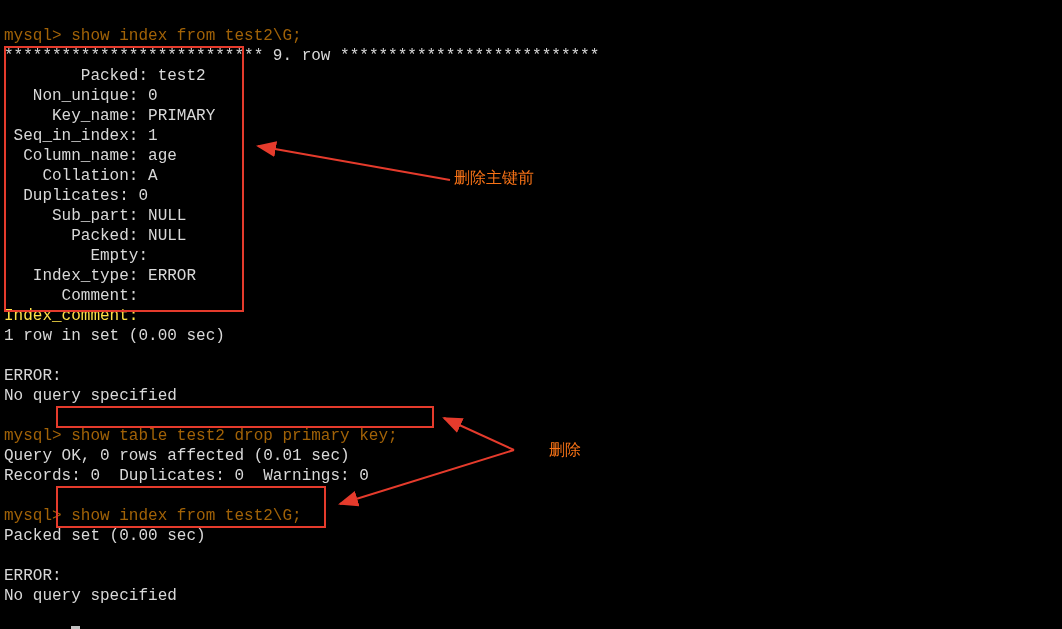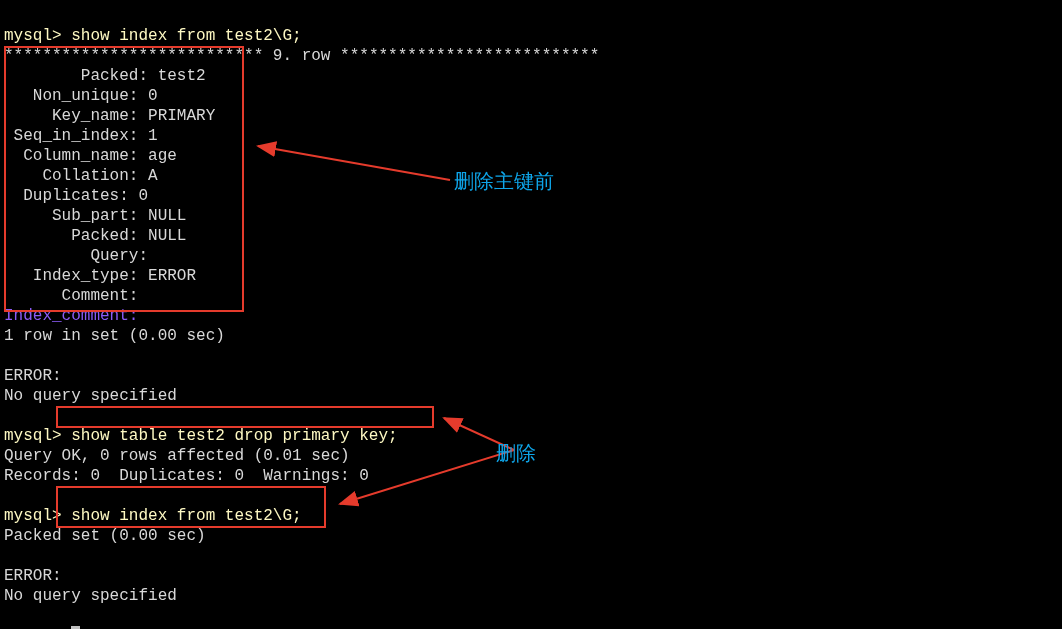--- a/index.html
+++ b/index.html
@@ -12,27 +12,27 @@
     font-size: 16px;
     color: #d8d8d8;
     overflow: hidden;
   }
   .terminal {
     position: relative;
     padding: 6px 4px;
     line-height: 20px;
     white-space: pre;
   }
-  .prompt { color: #fef9c3; }
-  .red-idx { color: #8b5cf6; }
+  .prompt { color: #a16207; }
+  .red-idx { color: #fde047; }
   .annot {
     position: absolute;
-    color: #0ea5e9;
+    color: #f97316;
     font-family: "Microsoft YaHei", "SimSun", sans-serif;
-    font-size: 20px;
+    font-size: 16px;
     white-space: nowrap;
   }
   .redbox {
     position: absolute;
     border: 2px solid #e53b2c;
     box-sizing: border-box;
     pointer-events: none;
   }
   .arrow-svg {
     position: absolute;
@@ -58,21 +58,21 @@
 <span><span>***************************</span> <span>9. row</span> <span>***************************</span></span>
 <span><span>        Packed:</span> <span>test2</span></span>
 <span><span>   Non_unique:</span> <span>0</span></span>
 <span><span>     Key_name:</span> <span>PRIMARY</span></span>
 <span><span> Seq_in_index:</span> <span>1</span></span>
 <span><span>  Column_name:</span> <span>age</span></span>
 <span><span>    Collation:</span> <span>A</span></span>
 <span><span>  Duplicates:</span> <span>0</span></span>
 <span><span>     Sub_part:</span> <span>NULL</span></span>
 <span><span>       Packed:</span> <span>NULL</span></span>
-<span><span>         Query:</span> <span></span></span>
+<span><span>         Empty:</span> <span></span></span>
 <span><span>   Index_type:</span> <span>ERROR</span></span>
 <span><span>      Comment:</span> <span></span></span>
 <span><span class="red-idx">Index_comment:</span></span>
 <span>1 row in set (0.00 sec)</span>
 
 <span>ERROR:</span>
 <span>No query specified</span>
 
 <span class="prompt"><span>mysql&gt;</span> <span>show table test2 drop primary key;</span></span>
 <span>Query OK, 0 rows affected (0.01 sec)</span>
@@ -96,13 +96,13 @@
     <marker id="ah" markerWidth="10" markerHeight="8" refX="9" refY="4" orient="auto">
       <polygon points="0 0, 10 4, 0 8" fill="#e53b2c"></polygon>
     </marker>
   </defs>
   <line x1="450" y1="180" x2="258" y2="146" stroke="#e53b2c" stroke-width="2" marker-end="url(#ah)"></line>
   <line x1="514" y1="450" x2="444" y2="418" stroke="#e53b2c" stroke-width="2" marker-end="url(#ah)"></line>
   <line x1="514" y1="450" x2="340" y2="504" stroke="#e53b2c" stroke-width="2" marker-end="url(#ah)"></line>
 </svg>
 
 <div class="annot" style="left:454px; top:168px;">删除主键前</div>
-<div class="annot" style="left:496px; top:440px;text-align:center;">删除</div>
+<div class="annot" style="left:549px; top:440px;text-align:center;">删除</div>
 
 </body></html>

